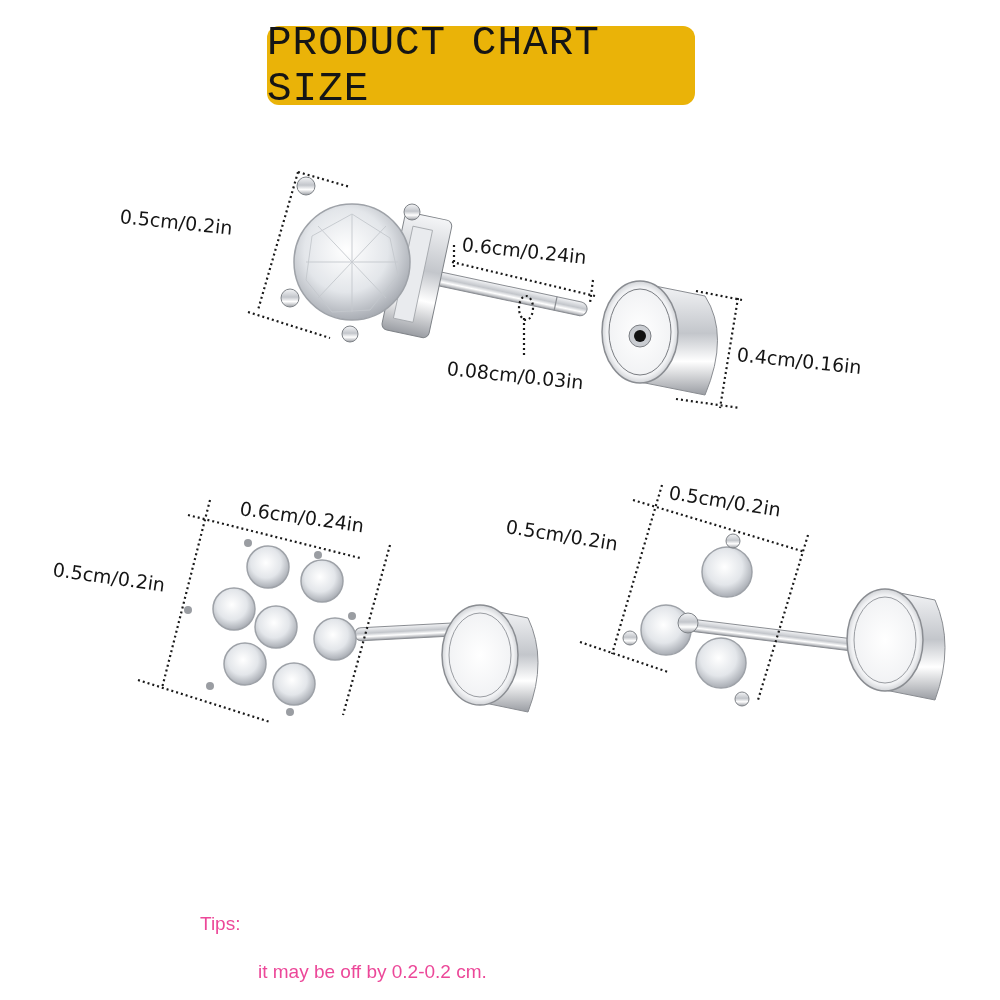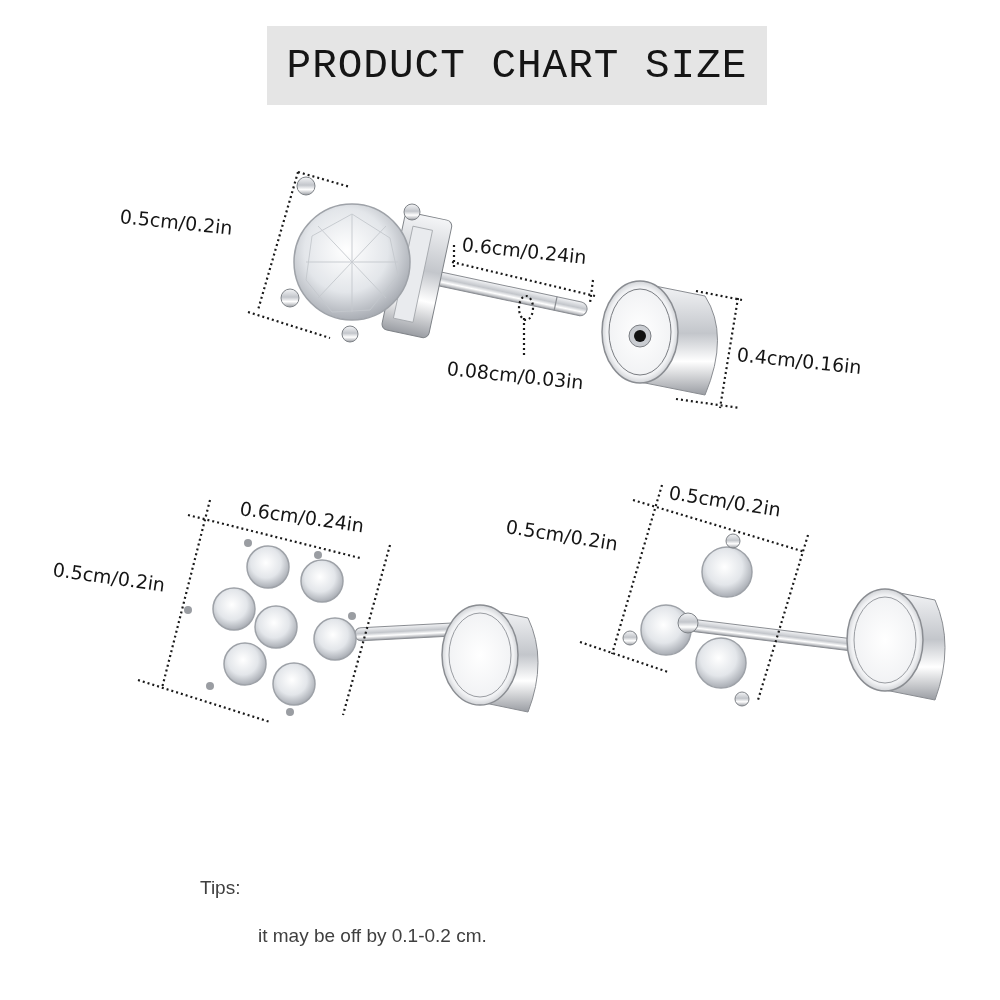--- a/index.html
+++ b/index.html
@@ -1,37 +1,37 @@
 <!DOCTYPE html>
 <html><head>
 <meta charset="utf-8">
 <style>
   * { box-sizing: border-box; margin: 0; padding: 0; }
   html, body { width: 1000px; height: 1000px; background: #ffffff; overflow: hidden; }
   body { position: relative; font-family: "DejaVu Sans", sans-serif; color: #111; }
 
   .title-banner {
-    position: absolute; left: 267px; top: 26px; width: 500px; height: 79px;
-    background: #e5e5e5; display: flex; align-items: center; justify-content: center;
+    position: absolute; left: 267px; top: 26px; width: 428px; height: 79px;
+    background: #eab308; display: flex; align-items: center; justify-content: center; border-radius: 12px;
   }
   .title-banner span {
     font-family: "Liberation Mono", "DejaVu Sans Mono", monospace;
     font-size: 41px; letter-spacing: 1px; color: #151515;
   }
 
   .label {
     position: absolute; font-family: "DejaVu Sans", sans-serif; font-size: 19px;
     color: #151515; white-space: nowrap; transform-origin: left center;
   }
 
   svg.art { position: absolute; left: 0; top: 0; width: 1000px; height: 1000px; }
 
   .tips {
-    position: absolute; left: 200px; top: 864px; font-family: "Liberation Sans", sans-serif;
-    font-size: 19px; color: #404040; line-height: 48px;
+    position: absolute; left: 200px; top: 900px; font-family: "Liberation Sans", sans-serif;
+    font-size: 19px; color: #ec4899; line-height: 48px;
   }
   .tips .row { display: flex; }
   .tips .tips-label { width: 58px; }
   .tips .indent { padding-left: 58px; }
 </style>
 </head>
 <body>
 
 <div class="title-banner">
   <span>PRODUCT CHART SIZE</span>
@@ -169,14 +169,14 @@
 <div class="label" style="left:240px; top:497px; transform:rotate(8deg);">0.6cm/0.24in</div>
 <div class="label" style="left:53px; top:558px; transform:rotate(8deg);">0.5cm/0.2in</div>
 
 <div class="label" style="left:669px; top:481px; transform:rotate(9deg);">0.5cm/0.2in</div>
 <div class="label" style="left:506px; top:515px; transform:rotate(9deg);">0.5cm/0.2in</div>
 
 <div class="tips">
   <div class="row">
     <span class="tips-label">Tips:</span>
   </div>
-  <div class="indent">it may be off by 0.1-0.2 cm.</div>
+  <div class="indent">it may be off by 0.2-0.2 cm.</div>
 </div>
 
 </body></html>

